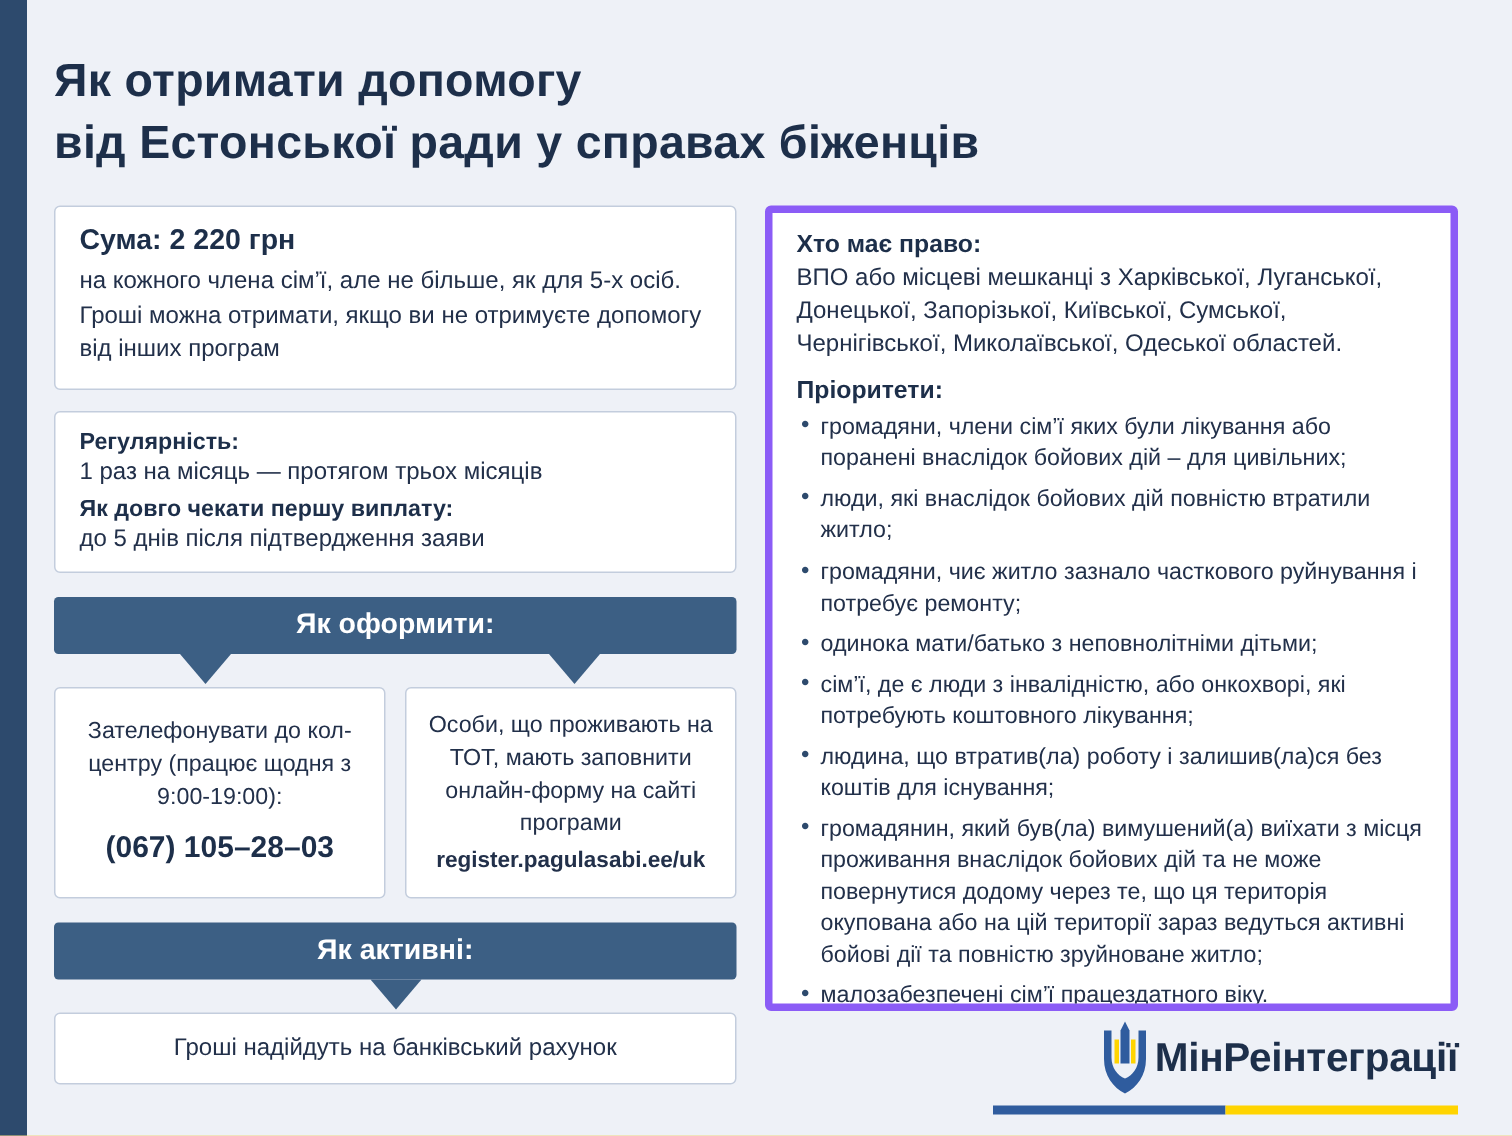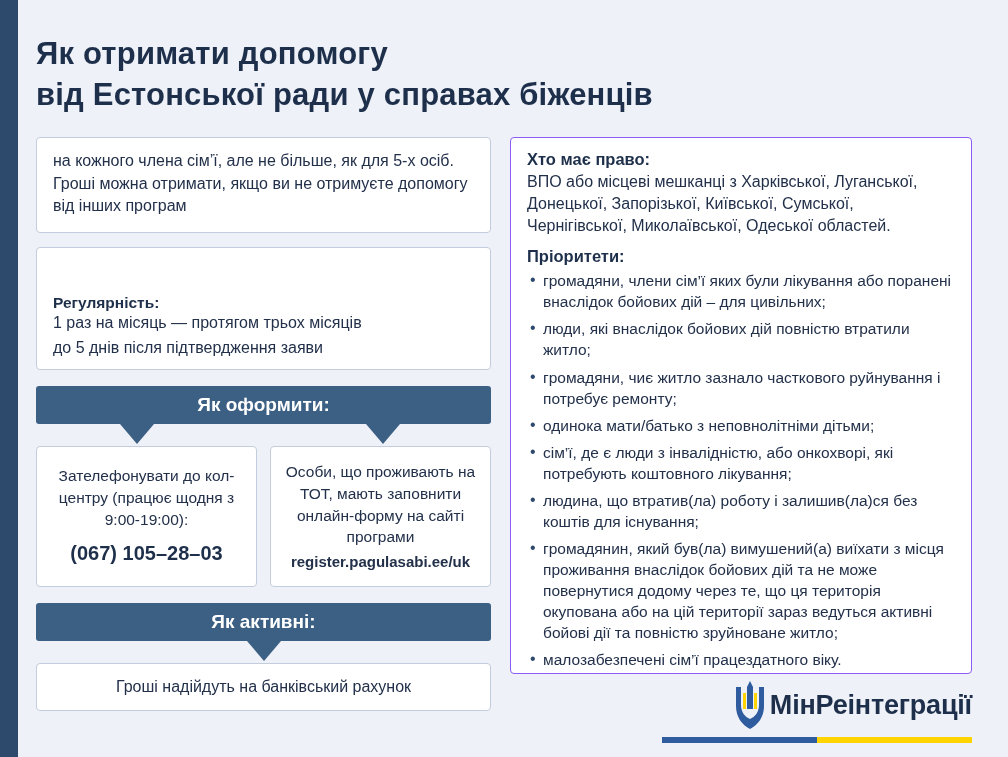--- a/index.html
+++ b/index.html
@@ -79,21 +79,20 @@
     color: #22304a;
   }
   .card-regular {
     margin-top: 14px;
     padding: 11px 16px 12px 16px;
   }
   .sub-head {
     font-size: 15.5px;
     font-weight: bold;
     color: #1d2f4a;
-    margin-top: 35px;
   }
   .sub-text {
     font-size: 16px;
     color: #22304a;
     margin: 2px 0 7px 0;
   }
   .sub-text.last {
     margin-bottom: 0;
   }
   .band {
@@ -164,21 +163,21 @@
     font-size: 16px;
   }
 
   
   .col-right {
     position: absolute;
     left: 510px;
     top: 137px;
     width: 462px;
     background: #ffffff;
-    border: 1px solid #8b5cf6;
+    border: 5px solid #8b5cf6;
     border-radius: 4px;
     box-sizing: border-box;
     padding: 12px 16px 14px 16px;
     height: 537px;
     overflow: hidden;
   }
   .r-head {
     font-size: 16.5px;
     font-weight: bold;
     color: #1d2f4a;
@@ -255,26 +254,28 @@
   <div class="canvas"></div>
 
   <div class="title-block">
     <div class="title-line">Як отримати допомогу</div>
     <div class="title-line">від Естонської ради у справах біженців</div>
   </div>
 
   <div class="col-left">
 
     <div class="card card-amount">
+      <div class="amount-head">Сума: 2 220 грн</div>
       <div class="amount-body">на кожного члена сім’ї, але не більше, як для 5-х осіб. Гроші можна отримати, якщо ви не отримуєте допомогу від інших програм</div>
     </div>
 
     <div class="card card-regular">
       <div class="sub-head">Регулярність:</div>
       <div class="sub-text">1 раз на місяць — протягом трьох місяців</div>
+      <div class="sub-head">Як довго чекати першу виплату:</div>
       <div class="sub-text last">до 5 днів після підтвердження заяви</div>
     </div>
 
     <div class="band">Як оформити:</div>
 
     <div class="arrows-row">
       <div class="arrow a1"></div>
       <div class="arrow a2"></div>
     </div>
 

